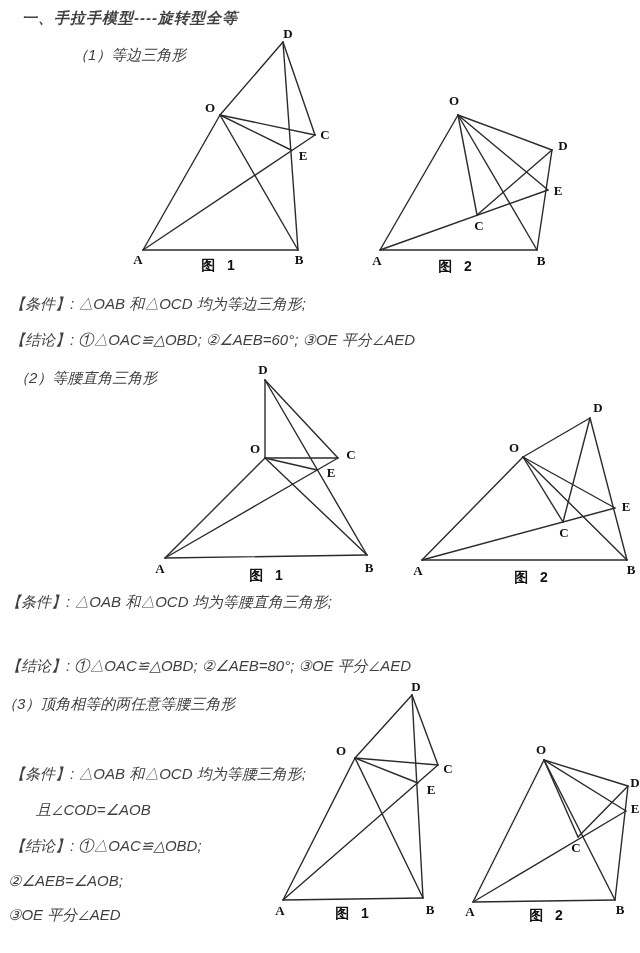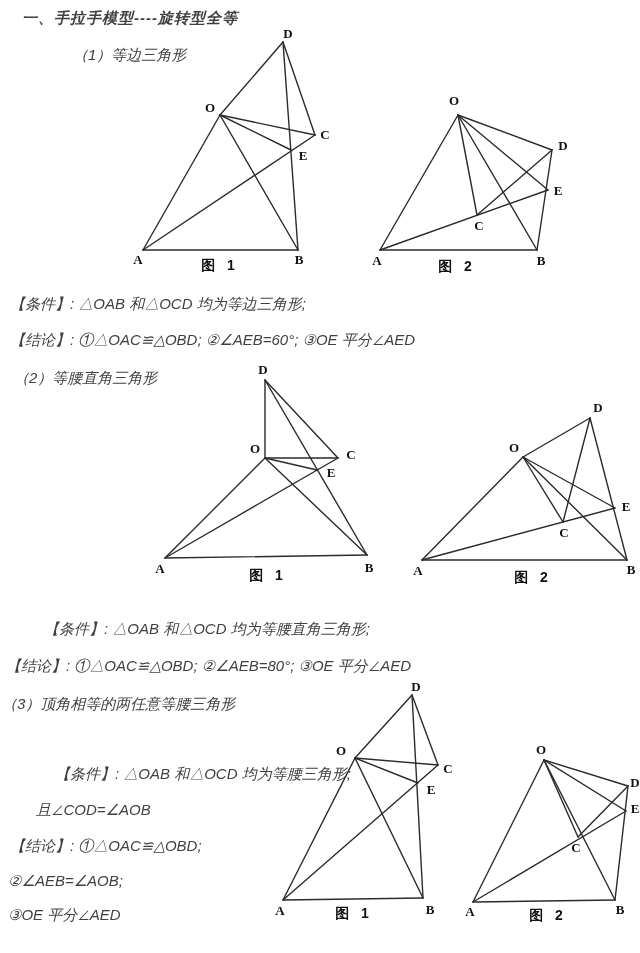--- a/index.html
+++ b/index.html
@@ -36,24 +36,24 @@
 </head>
 <body>
 
 <div class="page">
   <div id="text-layer">
       <div class="txt title" style="left: 22px; top: 8px;">一、手拉手模型----旋转型全等</div>
       <div class="txt" style="left: 30px; top: 45px; margin-left: 43px;">（1）等边三角形</div>
       <div class="txt" style="left: 10px; top: 294px;">【条件】: △OAB 和△OCD 均为等边三角形;</div>
       <div class="txt" style="left: 10px; top: 330px;">【结论】: ①△OAC≌△OBD; ②∠AEB=60°; ③OE 平分∠AED</div>
       <div class="txt" style="left: 14px; top: 368px;">（2）等腰直角三角形</div>
-      <div class="txt" style="left: 6px; top: 619px; margin-left: 38px;">【条件】: △OAB 和△OCD 均为等腰直角三角形;</div>
+      <div class="txt" style="left: 6px; top: 592px;">【条件】: △OAB 和△OCD 均为等腰直角三角形;</div>
       <div class="txt" style="left: 6px; top: 656px;">【结论】: ①△OAC≌△OBD; ②∠AEB=80°; ③OE 平分∠AED</div>
       <div class="txt" style="left: 2px; top: 694px;">（3）顶角相等的两任意等腰三角形</div>
-      <div class="txt" style="left: 10px; top: 764px; margin-left: 45px;">【条件】: △OAB 和△OCD 均为等腰三角形;</div>
+      <div class="txt" style="left: 10px; top: 764px;">【条件】: △OAB 和△OCD 均为等腰三角形;</div>
       <div class="txt" style="left: 8px; top: 800px; margin-left: 28px;">且∠COD=∠AOB</div>
       <div class="txt" style="left: 10px; top: 836px;">【结论】: ①△OAC≌△OBD;</div>
       <div class="txt" style="left: 8px; top: 871px; text-align: right;">②∠AEB=∠AOB;</div>
       <div class="txt" style="left: 8px; top: 905px;">③OE 平分∠AED</div>
     </div>
   <div class="fig" style="left: 100px; top: 28px;">
       <svg viewBox="100 28 260 250" width="260" height="250">
         <line x1="143" y1="250" x2="298" y2="250" stroke="#2b2b2b" stroke-width="1.4" stroke-linecap="round"></line>
         <line x1="220" y1="115" x2="143" y2="250" stroke="#2b2b2b" stroke-width="1.4" stroke-linecap="round"></line>
         <line x1="220" y1="115" x2="298" y2="250" stroke="#2b2b2b" stroke-width="1.4" stroke-linecap="round"></line>

